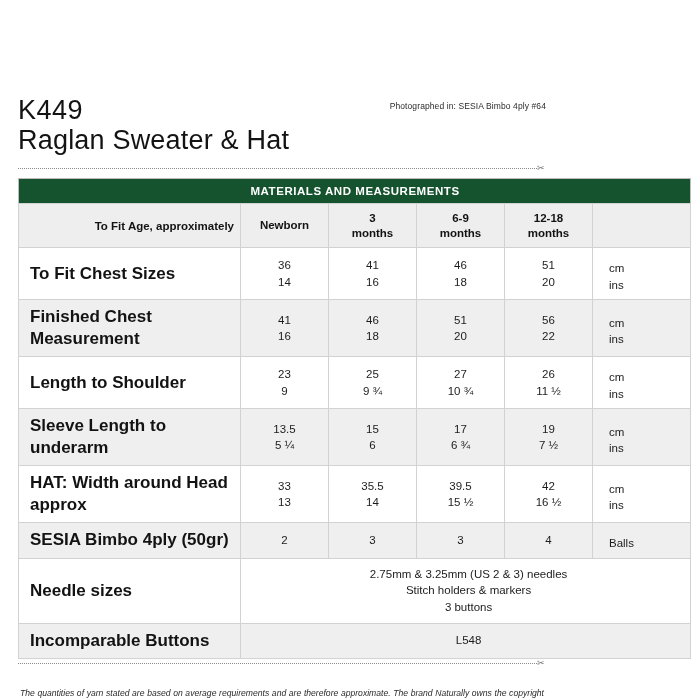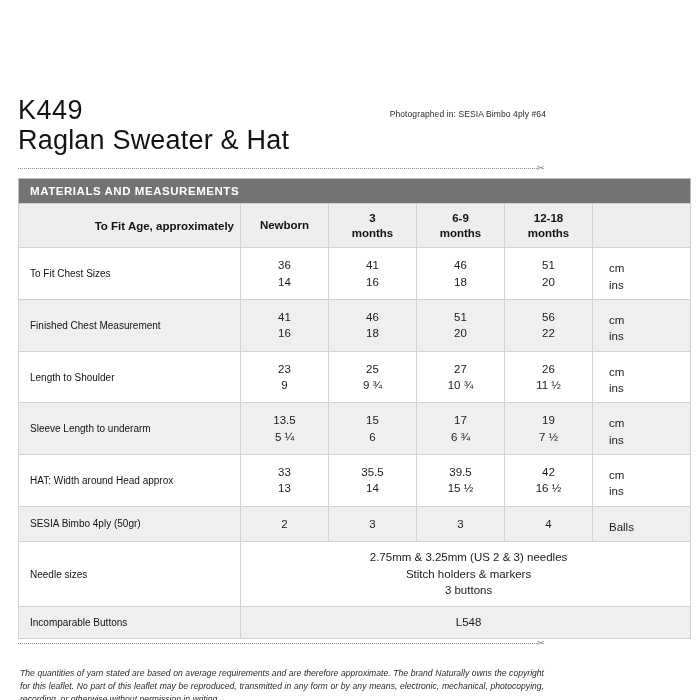--- a/index.html
+++ b/index.html
@@ -40,21 +40,21 @@
     font-size: 27px;
     font-weight: 400;
     letter-spacing: 0.2px;
     line-height: 1.18;
     color: #131313;
     margin-top: 0;
   }
   .photo-credit {
     position: absolute;
     right: 0;
-    top: 109px;
+    top: 101px;
     font-size: 8.5px;
     letter-spacing: 0.1px;
     color: #2b2b2b;
     white-space: nowrap;
   }
 
   
   .cut-rule {
     position: relative;
     height: 10px;
@@ -85,23 +85,23 @@
     border-collapse: collapse;
     table-layout: fixed;
     margin-top: 4px;
     border: 1px solid #bdbdbd;
   }
   .mm-table col.c-label { width: 222px; }
   .mm-table col.c-size  { width: 88px; }
   .mm-table col.c-unit  { width: 98px; }
 
   .band-row th {
-    background: #737373;
+    background: #14532d;
     color: #ffffff;
-    text-align: left;
+    text-align: center;
     font-size: 11.5px;
     font-weight: bold;
     letter-spacing: 0.55px;
     padding: 6px 10px 6px 11px;
     border: none;
     height: 19px;
     box-sizing: border-box;
   }
 
   .mm-table td, .mm-table th.sz {
@@ -125,22 +125,22 @@
     text-align: right;
     padding-left: 11px;
   }
   .head-row th.sz {
     text-align: center;
     line-height: 1.28;
   }
   .head-row th.unit { text-align: left; }
 
   td.lbl {
-    font-size: 10px;
-    font-weight: normal;
+    font-size: 17px;
+    font-weight: bold;
     color: #131313;
     padding: 6px 8px 6px 11px;
     line-height: 1.3;
     text-align: left;
   }
   td.val {
     text-align: center;
     font-size: 11.5px;
     color: #1c1c1c;
     line-height: 1.42;

